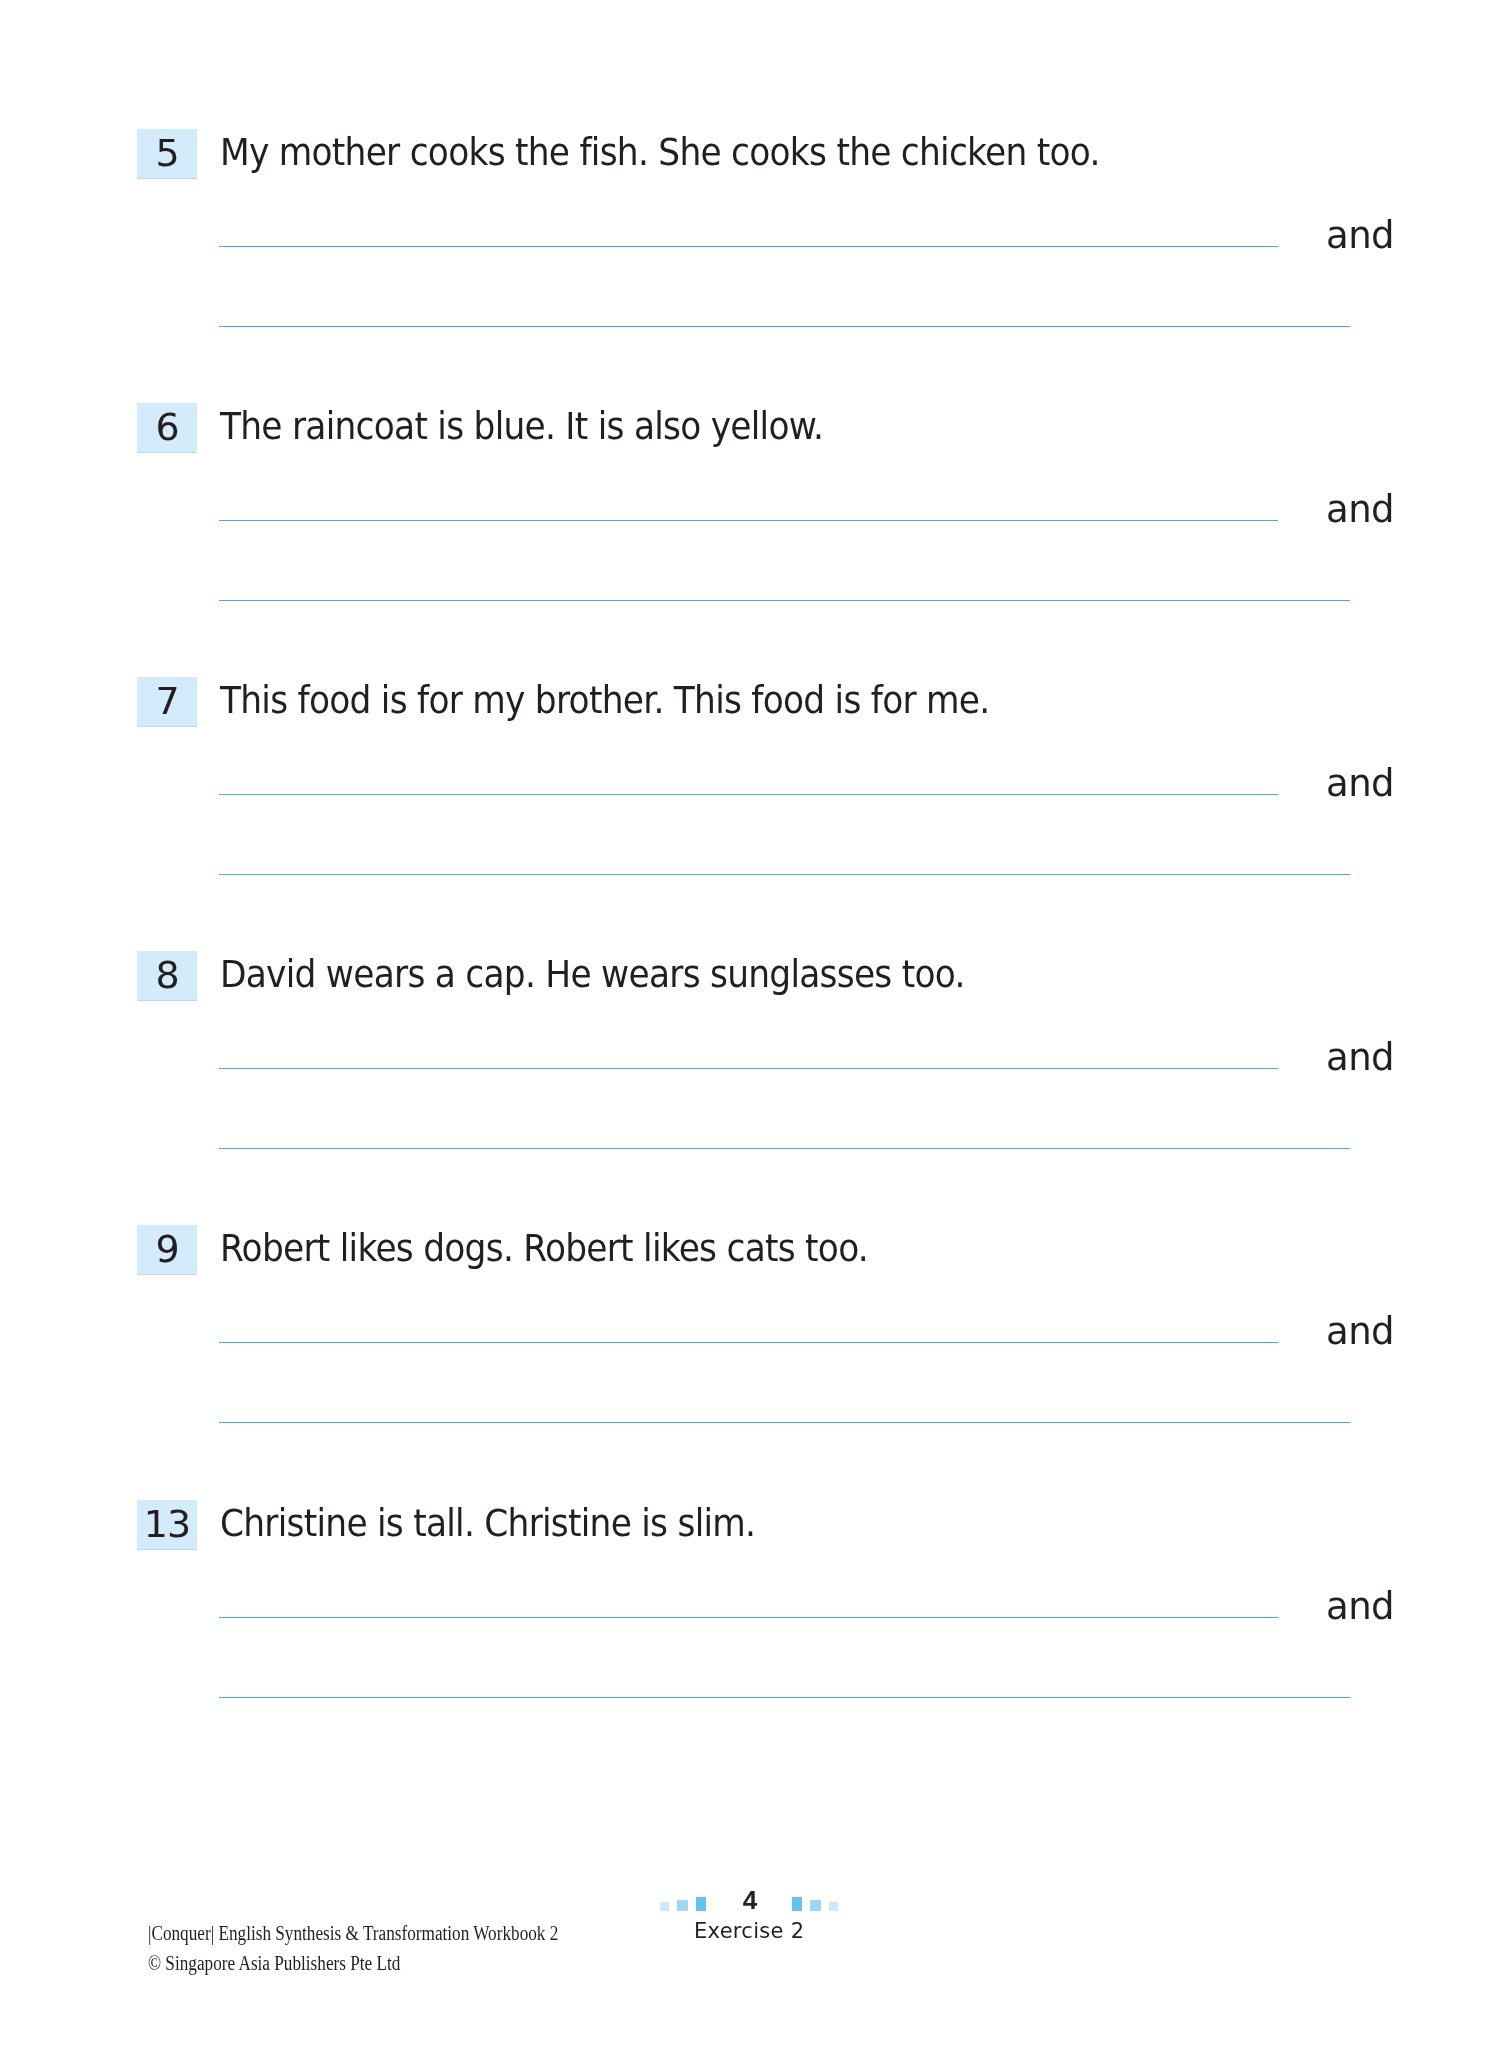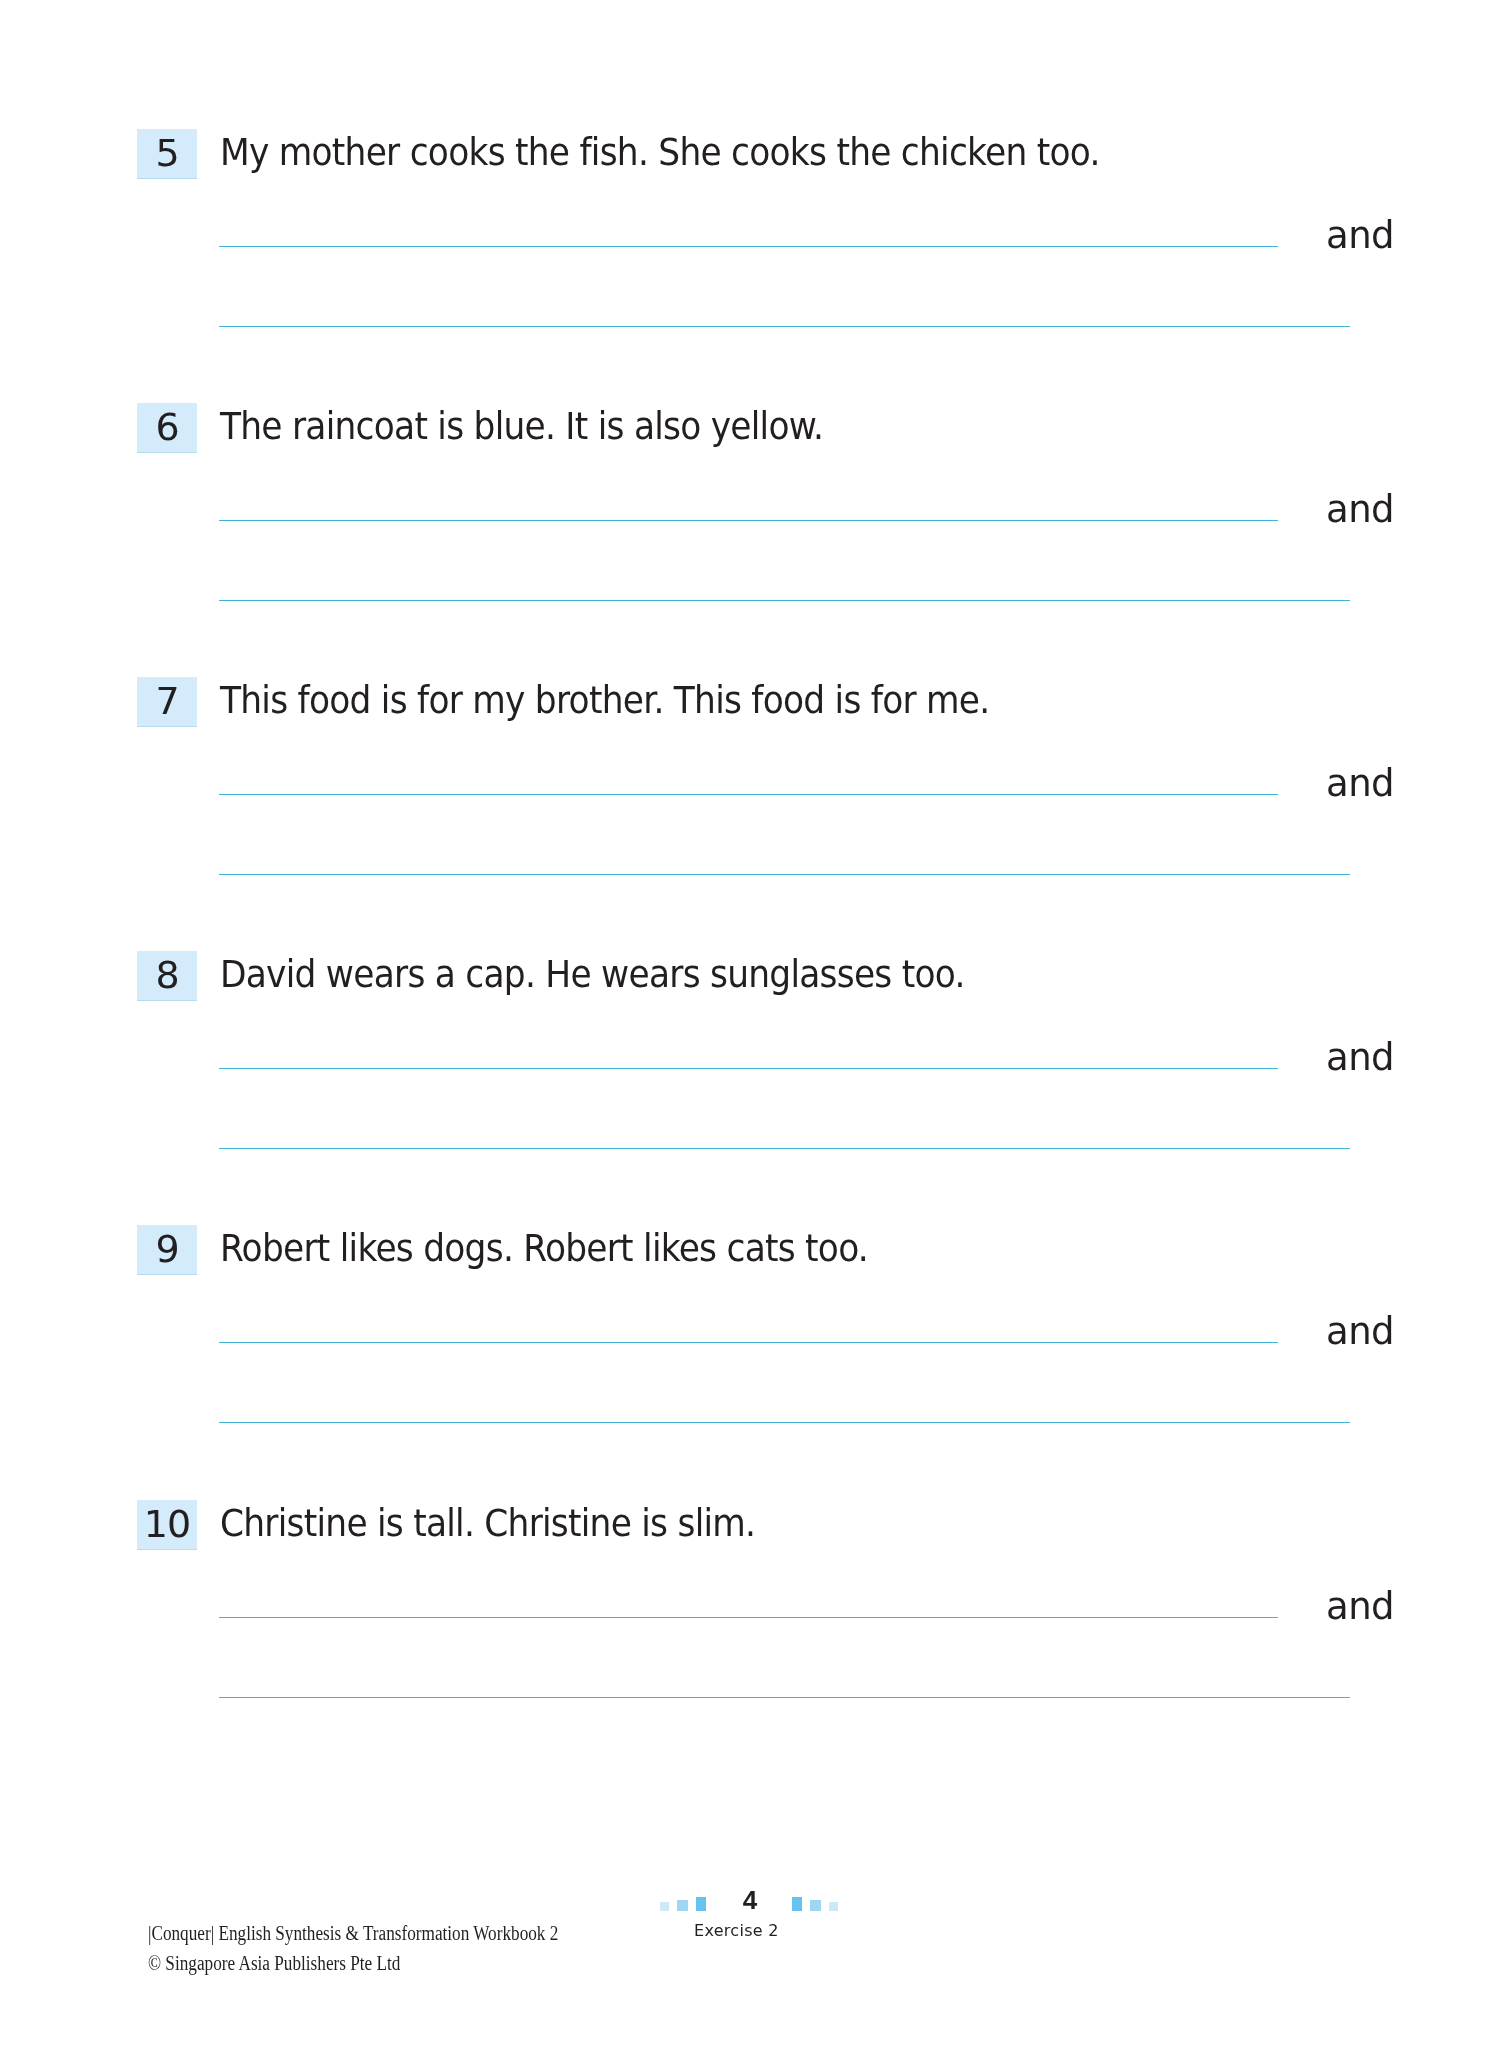--- a/index.html
+++ b/index.html
@@ -19,21 +19,21 @@
          letter-spacing:-0.5px; }
   .line2 { position:absolute; left:219px; top:197px; width:1131px; height:0;
            border-top:1.6px solid #3fb3d5; }
   .footer-left { position:absolute; left:148px; top:1918px; font-family:"Liberation Serif", serif;
                  font-size:20px; line-height:30px; color:#231f20;
                  transform:scaleX(0.86); transform-origin:left top; white-space:nowrap; }
   .page-block { position:absolute; left:655px; top:1886px; width:190px; height:70px; }
   .sq { position:absolute; top:13px; height:12px; }
   .page-num { position:absolute; left:84px; top:0; width:22px; text-align:center;
               font-family:"Liberation Sans", sans-serif; font-weight:bold; font-size:26px; line-height:28px; }
-  .exercise { position:absolute; left:39px; top:32px; font-size:16px; line-height:26px;
+  .exercise { position:absolute; left:39px; top:32px; font-size:21px; line-height:26px;
               white-space:nowrap; letter-spacing:0.3px; }
 </style>
 </head>
 <body>
 
 <div>
 
   <div class="item" style="top:129px;">
     <div class="num-box">
       <span class="num">5</span>
@@ -79,21 +79,21 @@
       <span class="num">9</span>
     </div>
     <div class="sentence">Robert likes dogs. Robert likes cats too.</div>
     <div class="line1"></div>
     <span class="and">and</span>
     <div class="line2"></div>
   </div>
 
   <div class="item" style="top:1500px;">
     <div class="num-box">
-      <span class="num">10</span>
+      <span class="num">13</span>
     </div>
     <div class="sentence">Christine is tall. Christine is slim.</div>
     <div class="line1"></div>
     <span class="and">and</span>
     <div class="line2"></div>
   </div>
 
   <div class="footer-left">
     <div>|Conquer| English Synthesis &amp; Transformation Workbook 2</div>
     <div>© Singapore Asia Publishers Pte Ltd</div>

